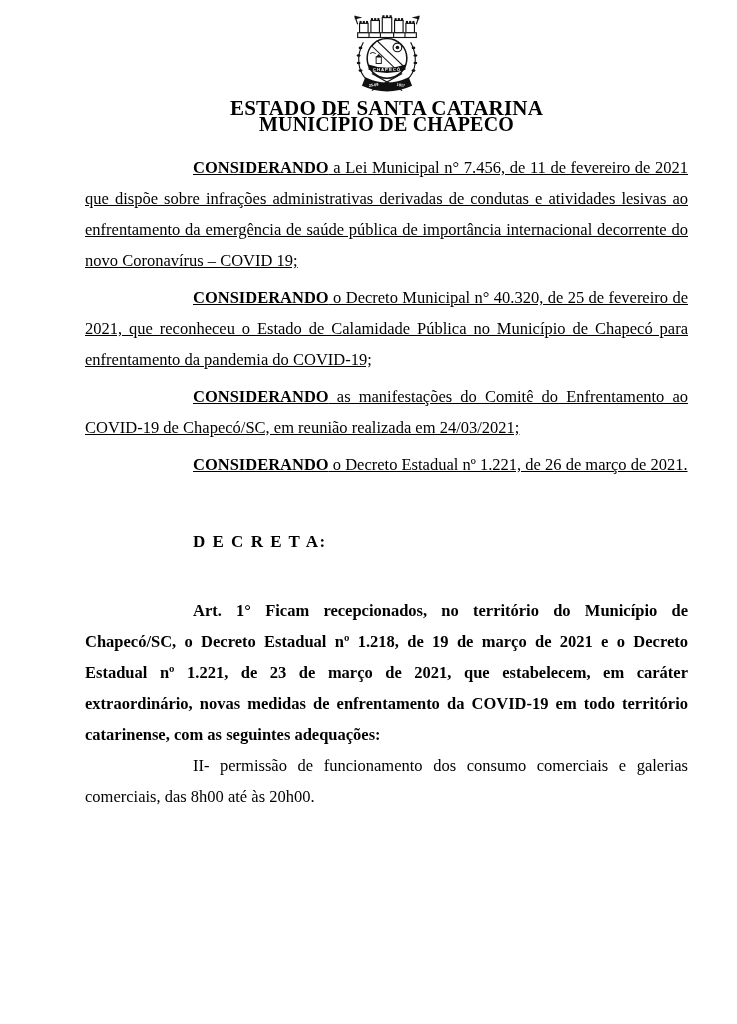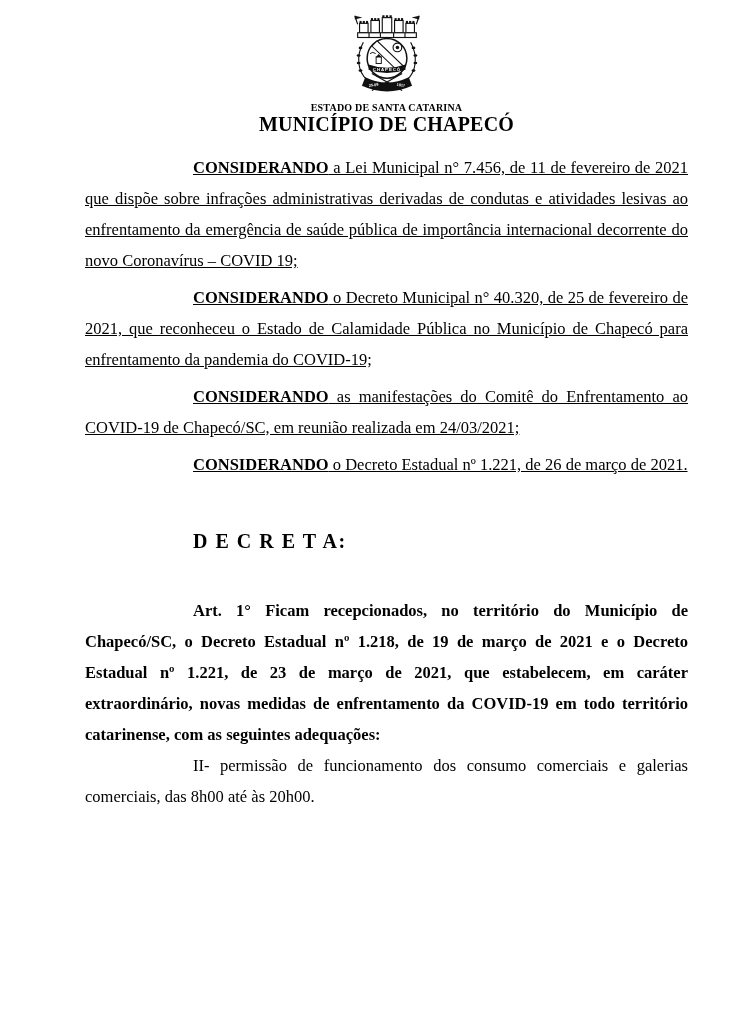--- a/index.html
+++ b/index.html
@@ -18,21 +18,21 @@
     text-align:center;
   }
   .crest-wrap { line-height:0; }
   .crest { display:inline-block; }
   .crest text {
     font-family:"Liberation Sans","DejaVu Sans",sans-serif;
     font-weight:bold;
     fill:#ffffff;
   }
   .header-state {
-    font-size:10px;
+    font-size:21px;
     font-weight:bold;
     line-height:16px;
     margin-top:1px;
     letter-spacing:0.2px;
   }
   .header-muni {
     font-size:20px;
     font-weight:bold;
     line-height:16px;
     letter-spacing:0.2px;
@@ -42,21 +42,21 @@
     font-size:16.5px;
     line-height:31px;
     text-align:justify;
   }
   .doc-body p { text-indent:108px; }
   p.considerando { margin:0 0 6px 0;text-decoration:underline; }
   p.considerando .lead { font-weight:bold; }
   p.decreta {
     margin:46px 0 0 0;
     font-weight:bold;
-    font-size:20px;
+    font-size:17px;
     letter-spacing:1.5px;
     text-align:left;
   }
   p.article { margin:38px 0 0 0;font-weight:bold; }
   p.item { margin:0; }
 </style>
 </head>
 <body>
 
 <div class="page">

